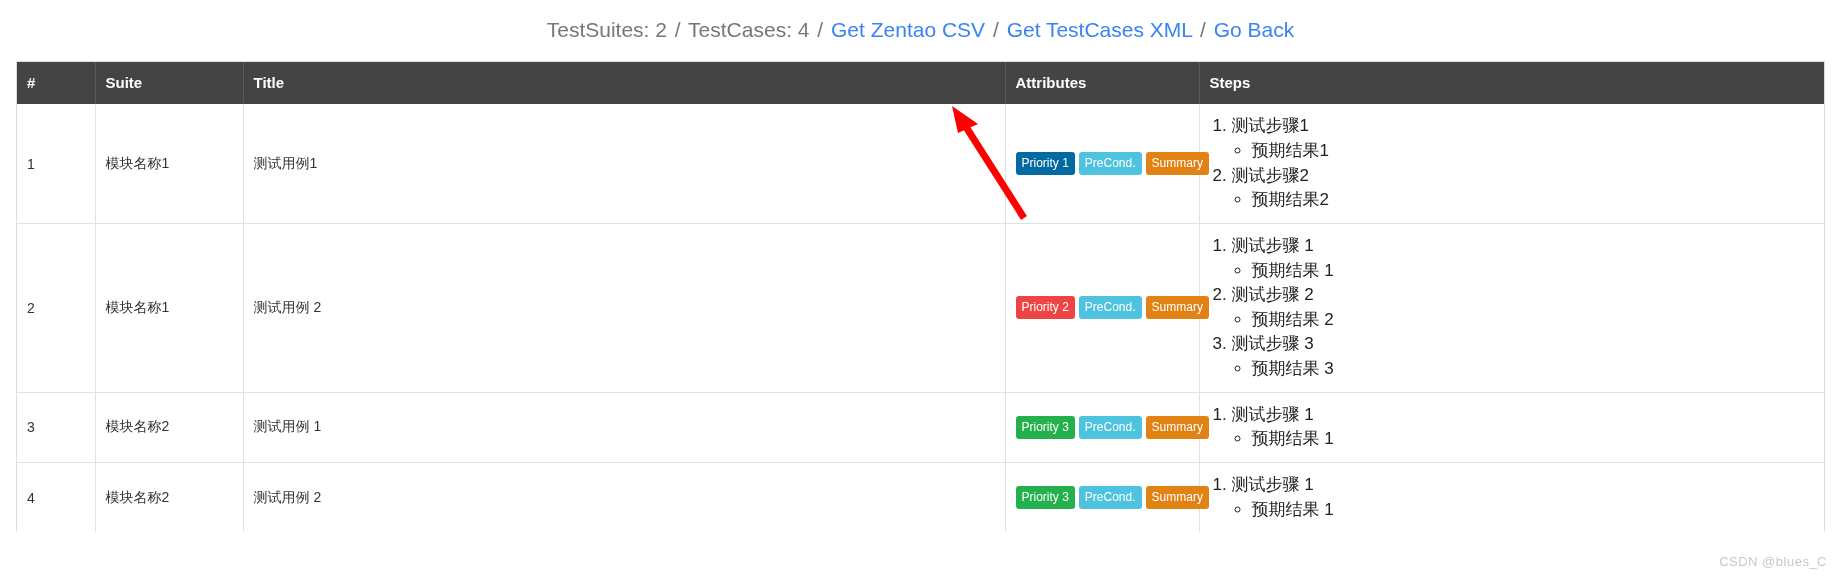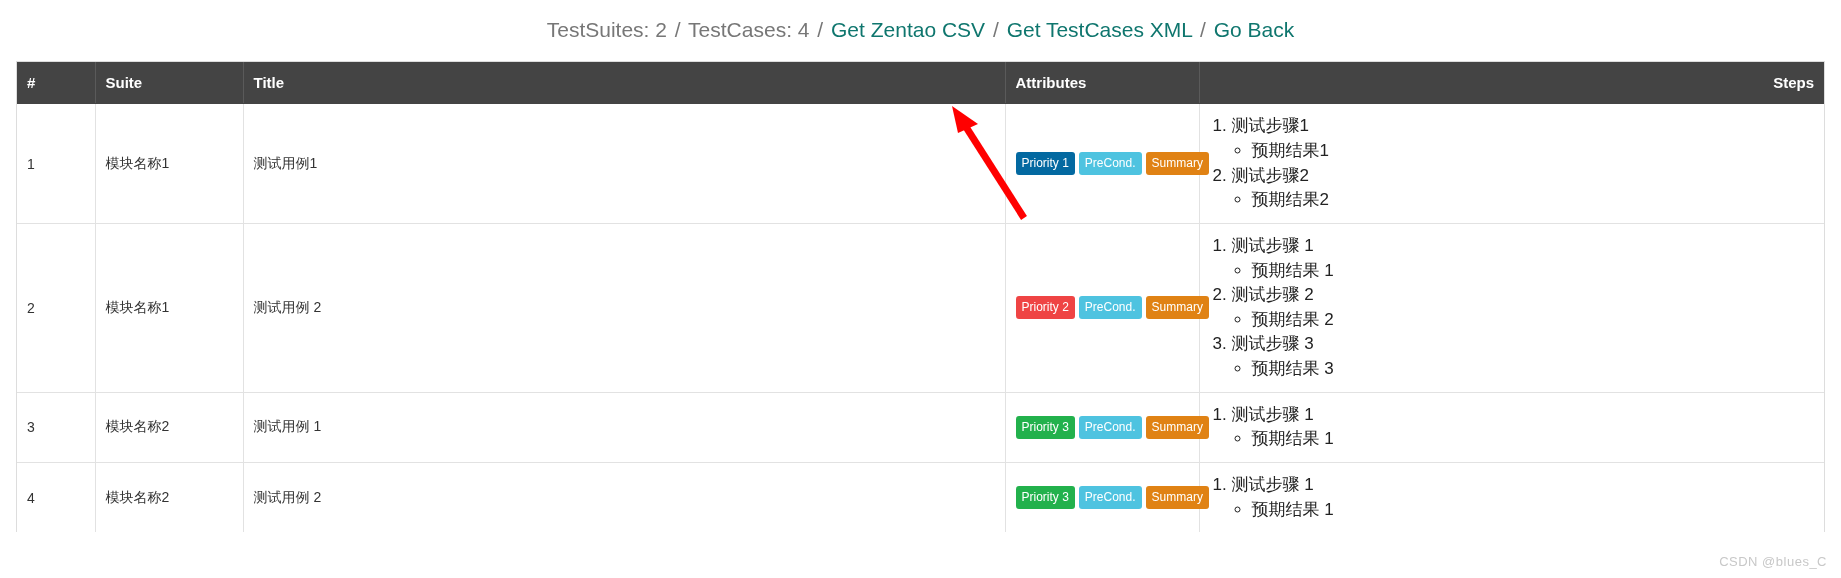--- a/index.html
+++ b/index.html
@@ -40,21 +40,21 @@
     margin: 0;
     padding-top: 16px;
     line-height: 1.3;
     white-space: nowrap;
   }
   .subtitle .sep {
     color: #777777;
     padding: 0 2px;
   }
   .subtitle a {
-    color: #0f766e;
+    color: #3b82f6;
     text-decoration: none;
   }
 
   
   .table-wrap {
     margin: 18px 16px 0 16px;
     border: 1px solid #dddddd;
     border-bottom: none;
     box-sizing: border-box;
   }
@@ -68,21 +68,21 @@
     background: #444444;
     color: #ffffff;
     font-size: 15px;
     font-weight: bold;
     text-align: left;
     padding: 12px 10px;
     border-right: 1px solid #5a5a5a;
     border-bottom: 1px solid #444444;
     vertical-align: middle;
   }
-  table.cases thead th:last-child { border-right: none; text-align: right; }
+  table.cases thead th:last-child { border-right: none; }
 
   table.cases tbody td {
     border-top: 1px solid #e2e2e2;
     border-right: 1px solid #e2e2e2;
     padding: 10px 10px;
     vertical-align: middle;
     color: #333333;
     font-size: 14px;
   }
   table.cases tbody td:last-child { border-right: none; }

